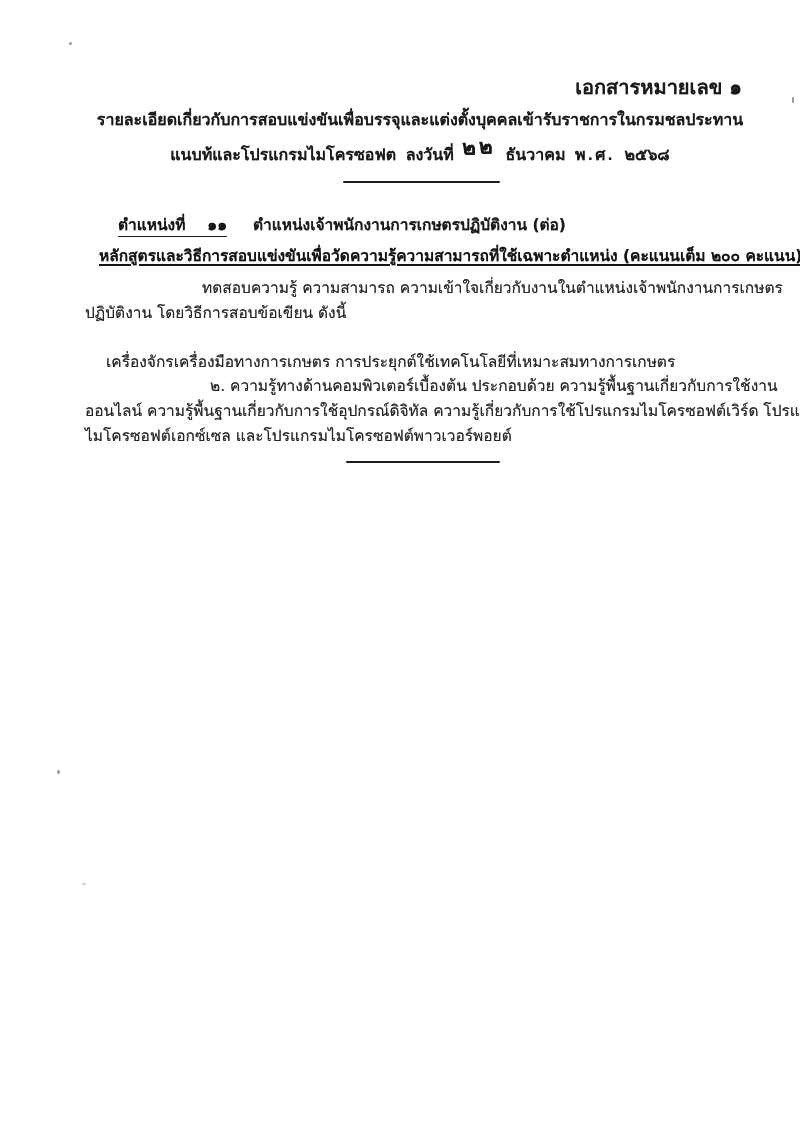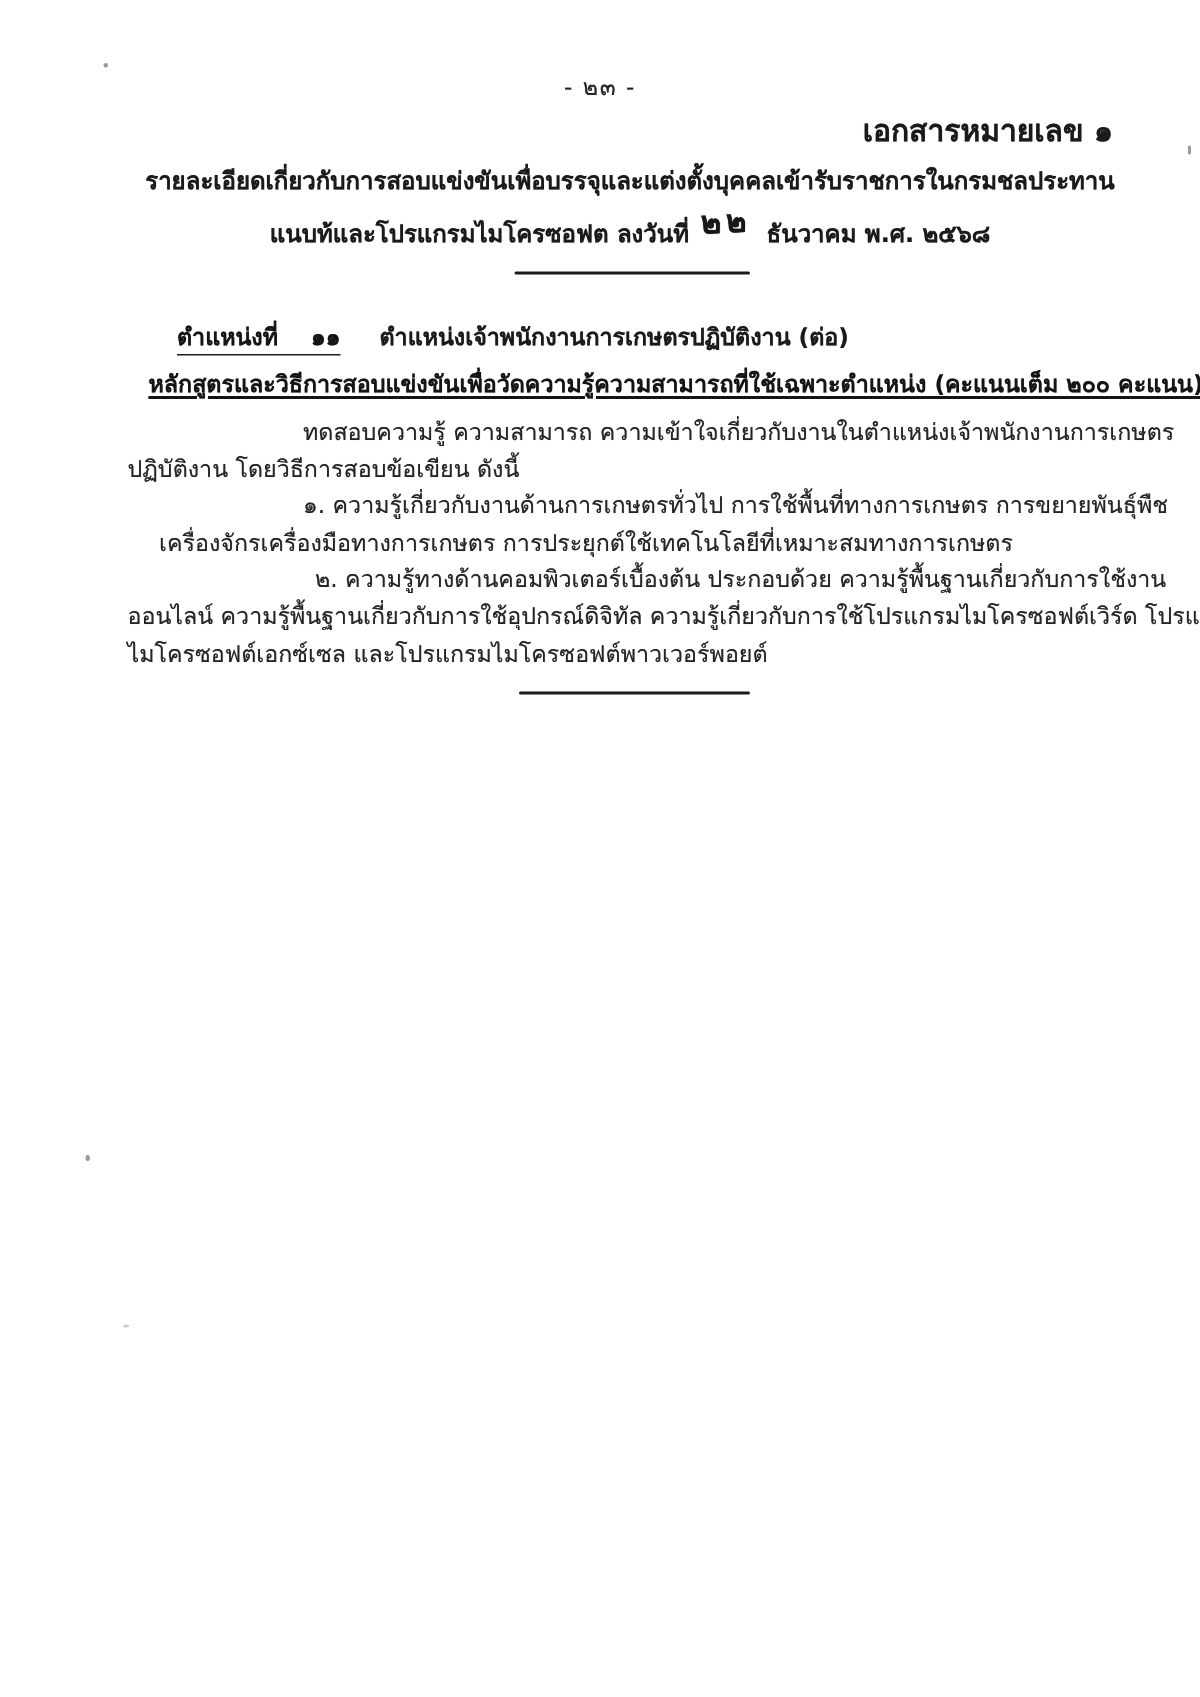--- a/index.html
+++ b/index.html
@@ -25,21 +25,21 @@
   .center-wrap {
     position: absolute;
     left: 40px;
     width: 760px;
     text-align: center;
   }
   .bold { font-weight: 700; color: #141414; }
   .semibold { font-weight: 600; color: #1a1a1a; }
   .page-number { letter-spacing: 1px; }
   .doc-label { font-size: 20px; }
-  .title-line { font-size: 16px; }
+  .title-line { font-size: 16px; font-family: Liberation Mono, monospace; }
   .underlined {
     border-bottom: 1.6px solid #1c1c1c;
     padding-bottom: 1px;
   }
   .heading-underline {
     text-decoration: underline;
     text-underline-offset: 3px;
     text-decoration-thickness: 1.6px;
   }
   .handwritten {
@@ -64,21 +64,20 @@
     position: absolute;
     background: #9a9a9a;
     border-radius: 50%;
   }
 </style>
 </head>
 <body>
 
 <div class="page">
 
-  <div class="center-wrap page-number ln" style="top:48px; left:0; width:800px;">- ๒๓ -</div>
 
   <div class="ln doc-label semibold" style="top:74px; right:58px;">เอกสารหมายเลข ๑</div>
 
   <div class="center-wrap ln title-line semibold" style="top:111px;">รายละเอียดเกี่ยวกับการสอบแข่งขันเพื่อบรรจุและแต่งตั้งบุคคลเข้ารับราชการในกรมชลประทาน</div>
 
   <div class="center-wrap ln title-line semibold" style="top:141px;">
     <span>แนบท้และโปรแกรมไมโครซอฟต ลงวันที่</span><span class="handwritten">๒๒</span><span>ธันวาคม  พ.ศ. ๒๕๖๘</span>
   </div>
 
   <div class="divider" style="top:181px; left:343px; width:157px;"></div>
@@ -88,21 +87,20 @@
       <span>ตำแหน่งที่</span><span class="pos-number">๑๑</span>
     </span>
   </div>
   <div class="ln semibold" style="top:215px; left:253px;">ตำแหน่งเจ้าพนักงานการเกษตรปฏิบัติงาน (ต่อ)</div>
 
   <div class="ln bold heading-underline" style="top:246px; left:99px; font-size:15.5px;">หลักสูตรและวิธีการสอบแข่งขันเพื่อวัดความรู้ความสามารถที่ใช้เฉพาะตำแหน่ง (คะแนนเต็ม ๒๐๐ คะแนน)</div>
 
   <div class="ln" style="top:278px; left:202px;">ทดสอบความรู้ ความสามารถ ความเข้าใจเกี่ยวกับงานในตำแหน่งเจ้าพนักงานการเกษตร</div>
   <div class="ln" style="top:303px; left:85px;">ปฏิบัติงาน โดยวิธีการสอบข้อเขียน ดังนี้</div>
 
-  <div class="ln" style="top:327px; left:202px;">๑. ความรู้เกี่ยวกับงานด้านการเกษตรทั่วไป การใช้พื้นที่ทางการเกษตร การขยายพันธุ์พืช</div>
   <div class="ln" style="top:352px; left:85px;margin-left:21px;">เครื่องจักรเครื่องมือทางการเกษตร การประยุกต์ใช้เทคโนโลยีที่เหมาะสมทางการเกษตร</div>
 
   <div class="ln" style="top:376px; left:210px;">๒. ความรู้ทางด้านคอมพิวเตอร์เบื้องต้น ประกอบด้วย ความรู้พื้นฐานเกี่ยวกับการใช้งาน</div>
   <div class="ln" style="top:401px; left:85px;">ออนไลน์ ความรู้พื้นฐานเกี่ยวกับการใช้อุปกรณ์ดิจิทัล ความรู้เกี่ยวกับการใช้โปรแกรมไมโครซอฟต์เวิร์ด โปรแกรม</div>
   <div class="ln" style="top:426px; left:85px;">ไมโครซอฟต์เอกซ์เซล และโปรแกรมไมโครซอฟต์พาวเวอร์พอยต์</div>
 
   <div class="divider" style="top:461px; left:346px; width:154px;"></div>
 
   <div class="speck" style="top:42px; left:69px; width:3px; height:3px;"></div>
   <div class="speck" style="top:97px; left:792px; width:2px; height:6px; border-radius:1px;"></div>

